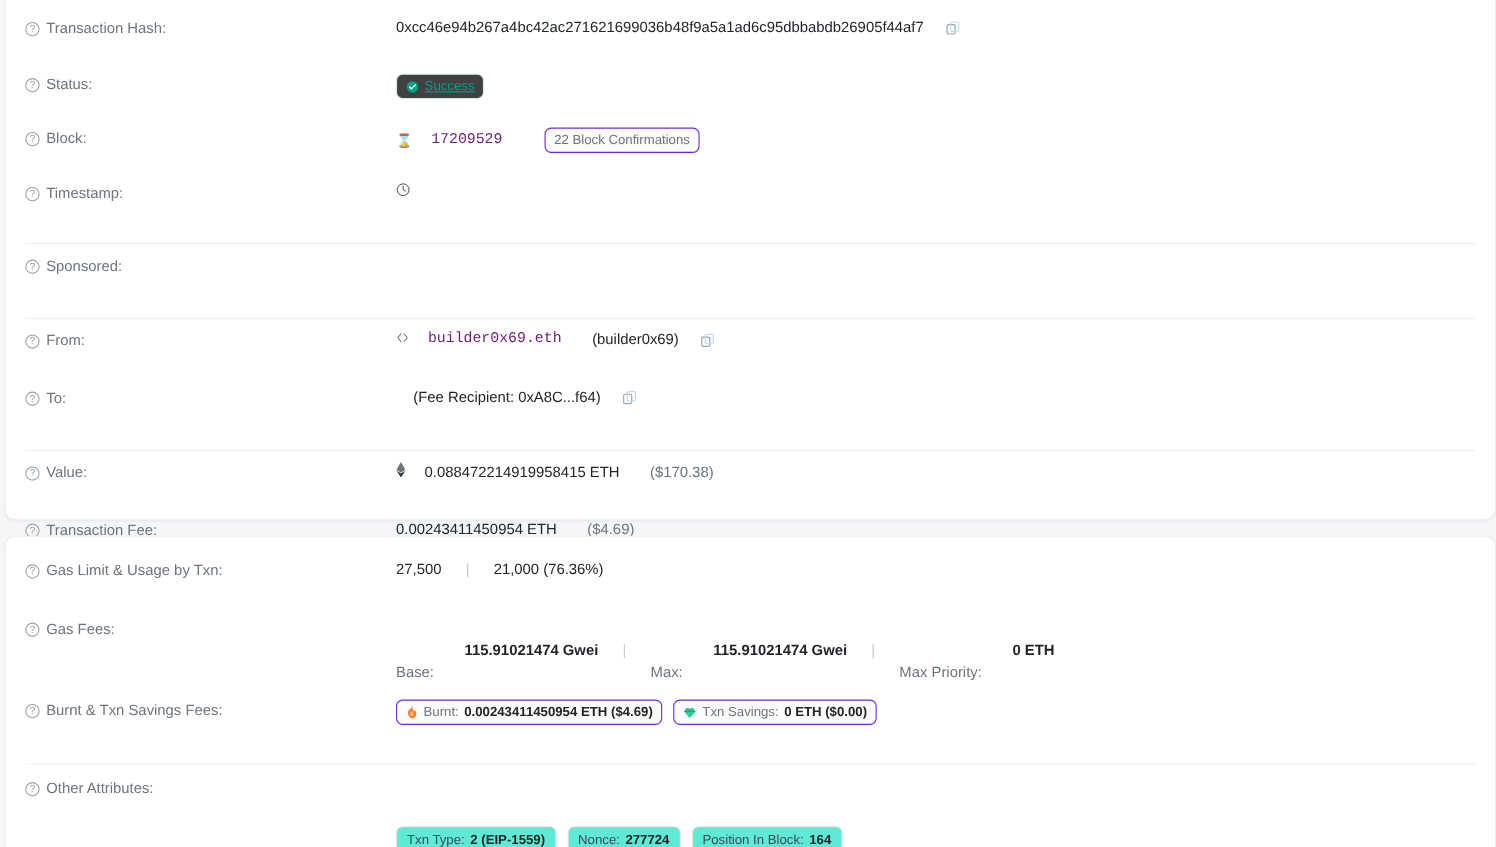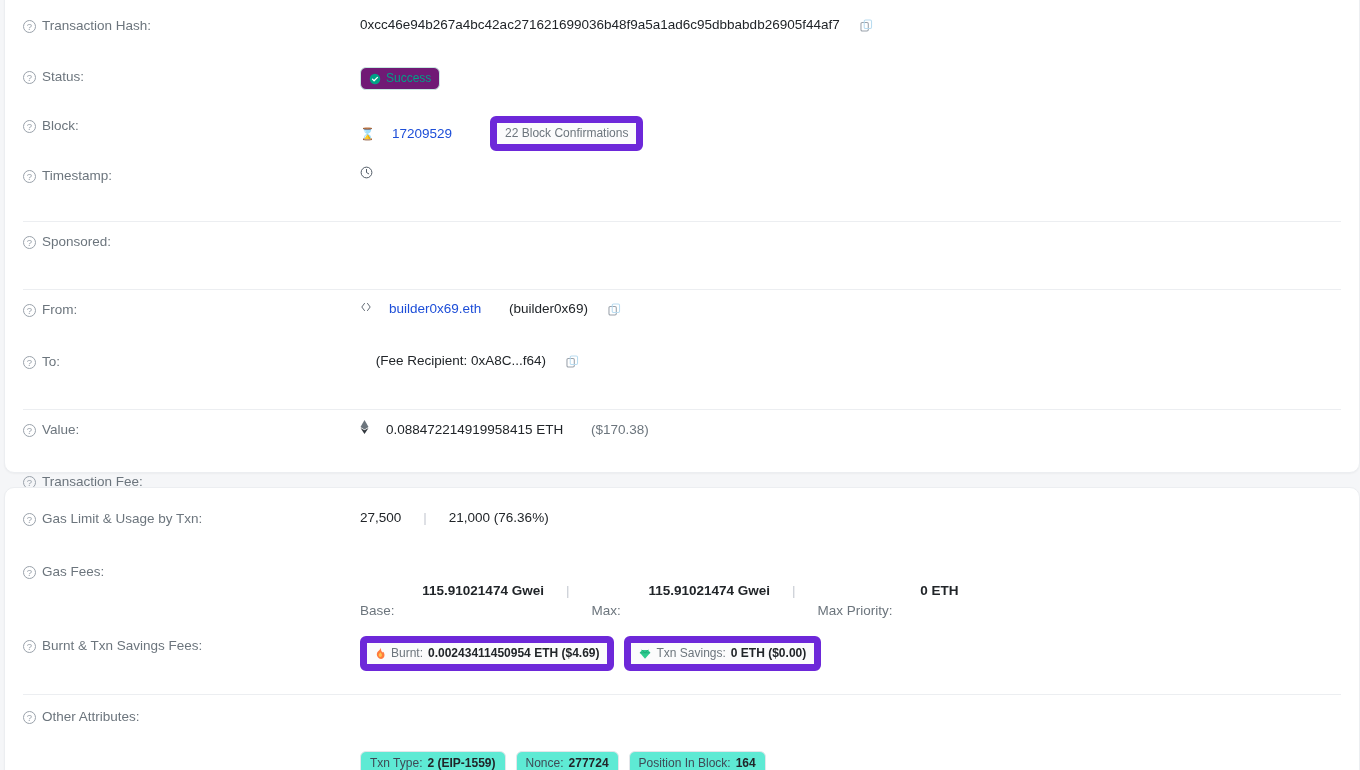--- a/index.html
+++ b/index.html
@@ -43,21 +43,21 @@
     flex: 1 1 auto;
     color: #212529;
     font-size: 13.5px;
     line-height: 18px;
     display: flex;
     align-items: center;
     flex-wrap: wrap;
     gap: 12px;
   }
   .muted { color: #6c757d; }
-  .link { color: #1d4ed8; text-decoration: none; cursor: pointer; }
+  .link { color: #701a75; text-decoration: none; cursor: pointer; font-family: Liberation Mono, monospace; }
 
   
   .qicon {
     width: 13px; height: 13px;
     flex: 0 0 13px;
     border: 1px solid #9aa2ab;
     border-radius: 50%;
     color: #9aa2ab;
     font-size: 9.5px;
     line-height: 11px;
@@ -77,22 +77,22 @@
   .badge {
     display: inline-flex;
     align-items: center;
     gap: 5px;
     border-radius: 6px;
     padding: 3px 8px;
     font-size: 12px;
     line-height: 15px;
     white-space: nowrap;
   }
-  .badge-success { background: #701a75; border: 1px solid #c7ebe0; color: #00a186; }
-  .badge-gray { background: #fbfbfc; border: 7px solid #6d28d9; color: #6c757d; }
+  .badge-success { background: #404040; border: 1px solid #c7ebe0; color: #00a186; text-decoration: underline; }
+  .badge-gray { background: #fbfbfc; border: 1px solid #6d28d9; color: #6c757d; }
   .badge-gray b { color: #212529; font-weight: 700; }
   .badge-plain { background: #5eead4; border: 1px solid #e4e6ea; color: #3f4a56; font-size: 12px; padding: 4px 9px; margin-top: 44px; }
 
   .check-circle { width: 12px; height: 12px; display: inline-block; }
   .hourglass { font-size: 12px; color: #9aa2ab; margin-right: 5px; }
   .clock-ico { margin-right: 5px; display: inline-block; vertical-align: -2px; }
   .eth-ico { margin-right: 5px; display: inline-block; vertical-align: -2px; }
   .code-ico { margin-right: 5px; display: inline-block; vertical-align: -2px; }
 
   .sep { color: #c6cbd2; padding: 0 10px; }
@@ -269,20 +269,25 @@
       </div>
     </div>
 
     <div style="height:14px"></div>
 
     <div class="row">
       <div class="label">
         <span class="qicon">?</span>
         <span>Transaction Fee:</span>
       </div>
+      <div class="value">
+        <span>0.00243411450954 ETH</span>
+        <span>&nbsp;</span>
+        <span class="muted">($4.69)</span>
+      </div>
     </div>
 
     <div style="height:15px"></div>
 
     <div class="row">
       <div class="label">
         <span class="qicon">?</span>
         <span>Gas Price:</span>
       </div>
       <div class="value">

